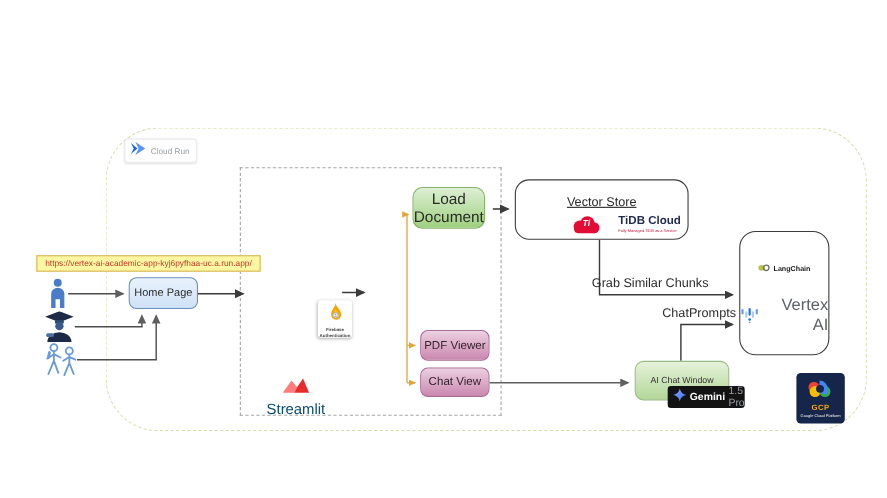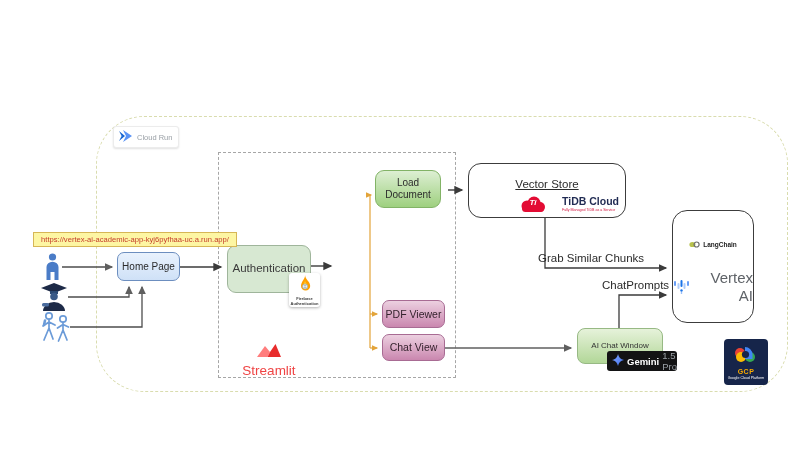--- a/index.html
+++ b/index.html
@@ -12,21 +12,21 @@
   .outer-dashed{left:96px;top:116px;width:692px;height:276px;border:1.5px dashed #d9dcae;border-radius:48px;z-index:1;}
   .inner-dashed{left:218px;top:152px;width:238px;height:226px;border:1.2px dashed #a6a6a6;z-index:1;}
   
   #wires{position:absolute;left:0;top:0;width:806px;height:453px;z-index:2;}
   
   .node{display:flex;align-items:center;justify-content:center;text-align:center;
         font-size:10.5px;line-height:1.18;border-radius:7px;z-index:3;}
   .n-home{left:117px;top:252px;width:63px;height:29px;background:linear-gradient(#e9f2fd,#cfe1f7);border:1px solid #6c8ebf;font-size:10px;}
   .n-auth{left:227px;top:245px;width:84px;height:48px;background:#d7e8d2;border:1px solid #9fb59b;border-radius:9px;font-size:11.5px;color:#3a3a3a;}
   .n-dash{left:337px;top:248px;width:60px;height:35px;background:linear-gradient(#2badе6,#1795d1);background:linear-gradient(#2badе6,#1795d1);background:#1c9fdd;border:1px solid #1584b8;color:#ffffff;font-size:10px;border-radius:8px;}
-  .n-load{left:375px;top:170px;width:66px;height:38px;background:linear-gradient(#ddefd3,#9ed07f);border:1px solid #82b366;border-radius:9px;font-size:10px;}
+  .n-load{left:375px;top:170px;width:66px;height:38px;background:linear-gradient(#ddefd3,#9ed07f);border:1px solid #82b366;border-radius:9px;font-size:14px;}
   .n-pdf{left:382px;top:300px;width:63px;height:28px;background:linear-gradient(#ecd0e0,#ca87af);border:1px solid #a86b93;font-size:10.5px;color:#35232e;}
   .n-chat{left:382px;top:334px;width:63px;height:27px;background:linear-gradient(#ecd0e0,#ca87af);border:1px solid #a86b93;font-size:10.5px;color:#35232e;}
   .n-vector{left:468px;top:163px;width:158px;height:55px;background:#ffffff;border:1.5px solid #3c3c3c;border-radius:13px;z-index:3;}
   .vector-label{position:absolute;left:0;top:14px;width:100%;text-align:center;font-size:11.5px;color:#2b2b2b;text-decoration:underline;}
   .n-aiframeworks{left:672px;top:210px;width:82px;height:113px;background:#ffffff;border:1.5px solid #3c3c3c;border-radius:15px;}
   .n-aichat{left:577px;top:328px;width:86px;height:36px;background:linear-gradient(#e6f2da,#b2d798);border:1px solid #97b984;border-radius:8px;font-size:8px;color:#333;}
   
   .cloudrun-badge{left:113px;top:126px;width:66px;height:22px;background:#fff;border:1px solid #ececec;border-radius:3px;
     box-shadow:0 1px 2px rgba(0,0,0,.12);display:flex;align-items:center;gap:5px;padding:0 5px;z-index:3;}
   .cloudrun-badge .lbl{font-size:7.5px;color:#9aa0a6;}
@@ -47,21 +47,21 @@
   .vertex-row .lbl{font-size:15px;color:#5f6368;text-align:right;}
   .gemini-badge{left:607px;top:351px;width:70px;height:20px;background:#131314;border-radius:3px;
     display:flex;align-items:center;gap:3px;padding:0 5px;z-index:5;}
   .gemini-name{font-size:9.5px;font-weight:600;color:#ffffff;}
   .gemini-ver{font-size:9.5px;color:#9aa0a6;}
   .gcp-badge{left:724px;top:339px;width:44px;height:46px;background:#16254a;border-radius:4px;
     display:flex;flex-direction:column;align-items:center;justify-content:center;z-index:3;}
   .gcp-abbr{font-size:7px;font-weight:bold;color:#f9ab00;letter-spacing:.5px;margin-top:1px;}
   .gcp-full{font-size:3.6px;color:#ffffff;margin-top:1px;white-space:nowrap;}
   .streamlit-group{left:230px;top:343px;width:78px;display:flex;flex-direction:column;align-items:center;z-index:3;}
-  .streamlit-group .lbl{font-size:13.5px;color:#ef4444;margin-top:0px;}
+  .streamlit-group .lbl{font-size:13.5px;color:#0c4a6e;margin-top:0px;}
   
   .edge-label{font-size:11.5px;color:#2b2b2b;z-index:3;white-space:nowrap;}
   .lbl-grab{left:538px;top:252px;}
   .lbl-chatprompts{left:602px;top:279px;}
   
   .actor{z-index:3;}
 </style>
 </head>
 <body>
 
@@ -137,23 +137,20 @@
       <path d="M5,9.5 L4,14" stroke-width="2.6"></path>
       <circle cx="23" cy="8" r="3.2"></circle>
       <path d="M23,11.5 L23,19 M23,13.5 L17.5,17 M23,13.5 L28.5,16 M23,19 L18.5,30 M23,19 L27,29"></path>
     </svg>
   </div>
 
   <div class="abs node n-home">
     <span>Home Page</span>
   </div>
 
-  <div class="abs node n-auth">
-    <span>Authentication</span>
-  </div>
 
   <div class="abs firebase-badge">
     <span>
       <svg width="14" height="17" viewBox="0 0 14 17">
         <path d="M7,0 C7.4,4 3,6.5 3,11 a4.6,4.6 0 0 0 9.2,0 C12.2,6.5 7.6,5 7,0 Z" fill="#ffa000"></path>
         <path d="M7,5 C7,8 4.8,9 4.8,11.5 a2.6,2.6 0 0 0 5.2,0 C10,9 7,8 7,5 Z" fill="#ffcc32"></path>
         <circle cx="7" cy="11.5" r="2.5" fill="#eceff1" stroke="#90a4ae" stroke-width="0.7"></circle>
         <circle cx="7" cy="10.8" r="0.8" fill="#90a4ae"></circle>
         <path d="M5.5,13 a1.8,1.4 0 0 1 3,0" fill="#90a4ae"></path>
       </svg>

